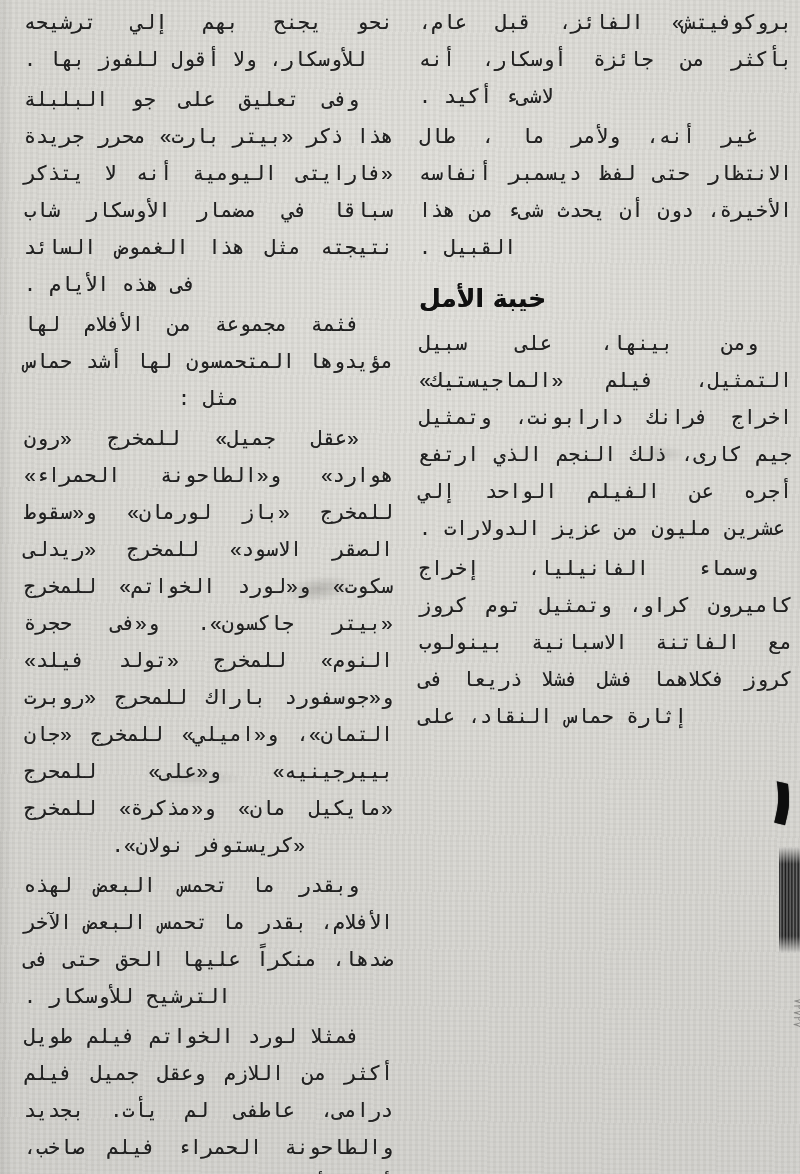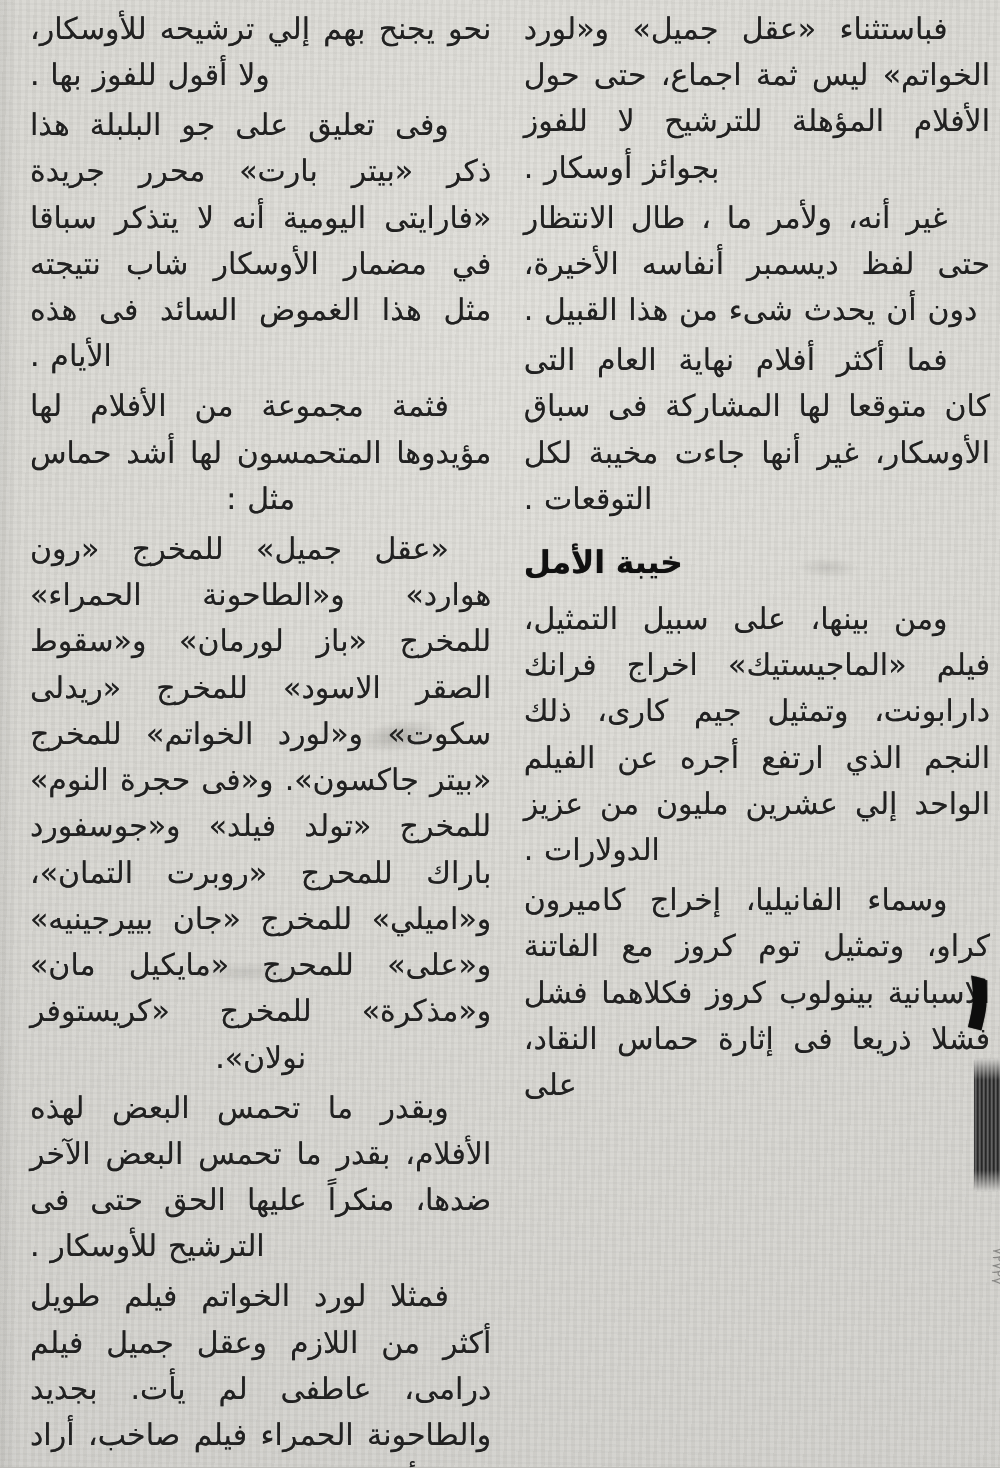--- a/index.html
+++ b/index.html
@@ -21,26 +21,27 @@
   .cols{
     position:absolute;inset:0;
     display:flex;flex-direction:row;direction:rtl;
     gap:26px;padding:5px 8px 0 14px;box-sizing:border-box;
   }
   .col{box-sizing:border-box;}
   .col-first{width:373px;flex:0 0 auto;}
   .col-second{width:369px;flex:0 0 auto;}
   .para{
     margin:0 0 3px 0;
-    font-size:24px;line-height:37px;
+    font-size:20px;line-height:37px;
     text-align:justify;text-align-last:left;
     text-indent:34px;
     color:#212121;
     text-shadow:0 0 .5px rgba(20,20,20,.55);
     word-spacing:1px;
+    font-family:Liberation Mono, monospace;
   }
   .para.cont{text-indent:0;}
   .para.tal-center{text-align-last:center;}
   .heading{
     margin:12px 0 7px 0;
     font-size:25px;line-height:40px;font-weight:bold;
     text-align:left;color:#101010;
     text-shadow:0 0 .6px rgba(0,0,0,.7);
   }
   .stain{position:absolute;pointer-events:none;filter:blur(1px);}
@@ -72,23 +73,22 @@
 </style>
 </head>
 <body>
 
 <div class="page">
   <div class="texture"></div>
 
   <div class="cols">
 
     <section class="col col-first">
-      <p class="para">فباستثناء «عقل جميل» و«لورد الخواتم» ليس ثمة اجماع، حتى حول الأفلام المؤهلة للترشيح لا للفوز بجوائز أوسكار .</p>
+      <p class="para cont">بروكوفيتش» الفائز، قبل عام، بأكثر من جائزة أوسكار، أنه لاشىء أكيد .</p>
       <p class="para">غير أنه، ولأمر ما ، طال الانتظار حتى لفظ ديسمبر أنفاسه الأخيرة، دون أن يحدث شىء من هذا القبيل .</p>
-      <p class="para">فما أكثر أفلام نهاية العام التى كان متوقعا لها المشاركة فى سباق الأوسكار، غير أنها جاءت مخيبة لكل التوقعات .</p>
       <h2 class="heading">خيبة الأمل</h2>
       <p class="para">ومن بينها، على سبيل التمثيل، فيلم «الماجيستيك» اخراج فرانك دارابونت، وتمثيل جيم كارى، ذلك النجم الذي ارتفع أجره عن الفيلم الواحد إلي عشرين مليون من عزيز الدولارات .</p>
       <p class="para">وسماء الفانيليا، إخراج كاميرون كراو، وتمثيل توم كروز مع الفاتنة الاسبانية بينولوب كروز فكلاهما فشل فشلا ذريعا فى إثارة حماس النقاد، على</p>
     </section>
 
     <section class="col col-second">
       <p class="para cont">نحو يجنح بهم إلي ترشيحه للأوسكار، ولا أقول للفوز بها .</p>
       <p class="para">وفى تعليق على جو البلبلة هذا ذكر «بيتر بارت» محرر جريدة «فارايتى اليومية أنه لا يتذكر سباقا في مضمار الأوسكار شاب نتيجته مثل هذا الغموض السائد فى هذه الأيام .</p>
       <p class="para tal-center">فثمة مجموعة من الأفلام لها مؤيدوها المتحمسون لها أشد حماس مثل :</p>
       <p class="para tal-center">«عقل جميل» للمخرج «رون هوارد» و«الطاحونة الحمراء» للمخرج «باز لورمان» و«سقوط الصقر الاسود» للمخرج «ريدلى سكوت» و«لورد الخواتم» للمخرج «بيتر جاكسون». و«فى حجرة النوم» للمخرج «تولد فيلد» و«جوسفورد باراك للمحرج «روبرت التمان»، و«اميلي» للمخرج «جان بييرجينيه» و«على» للمحرج «مايكيل مان» و«مذكرة» للمخرج «كريستوفر نولان».</p>

